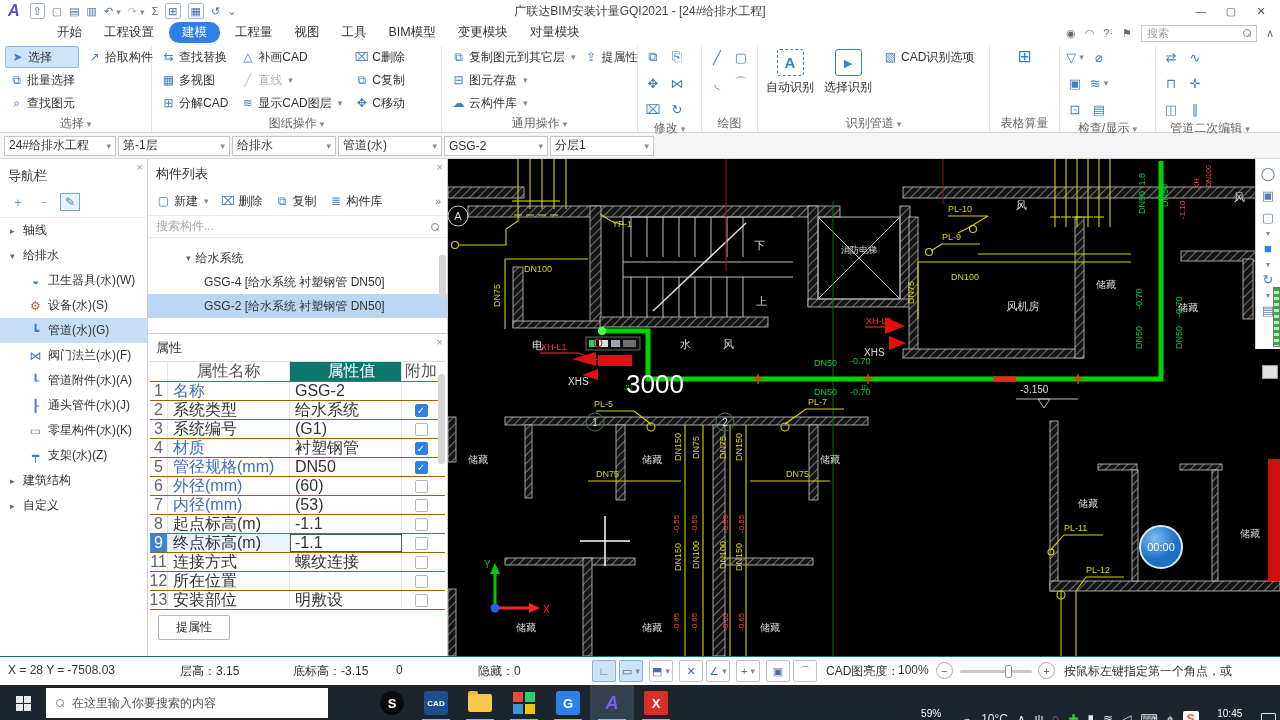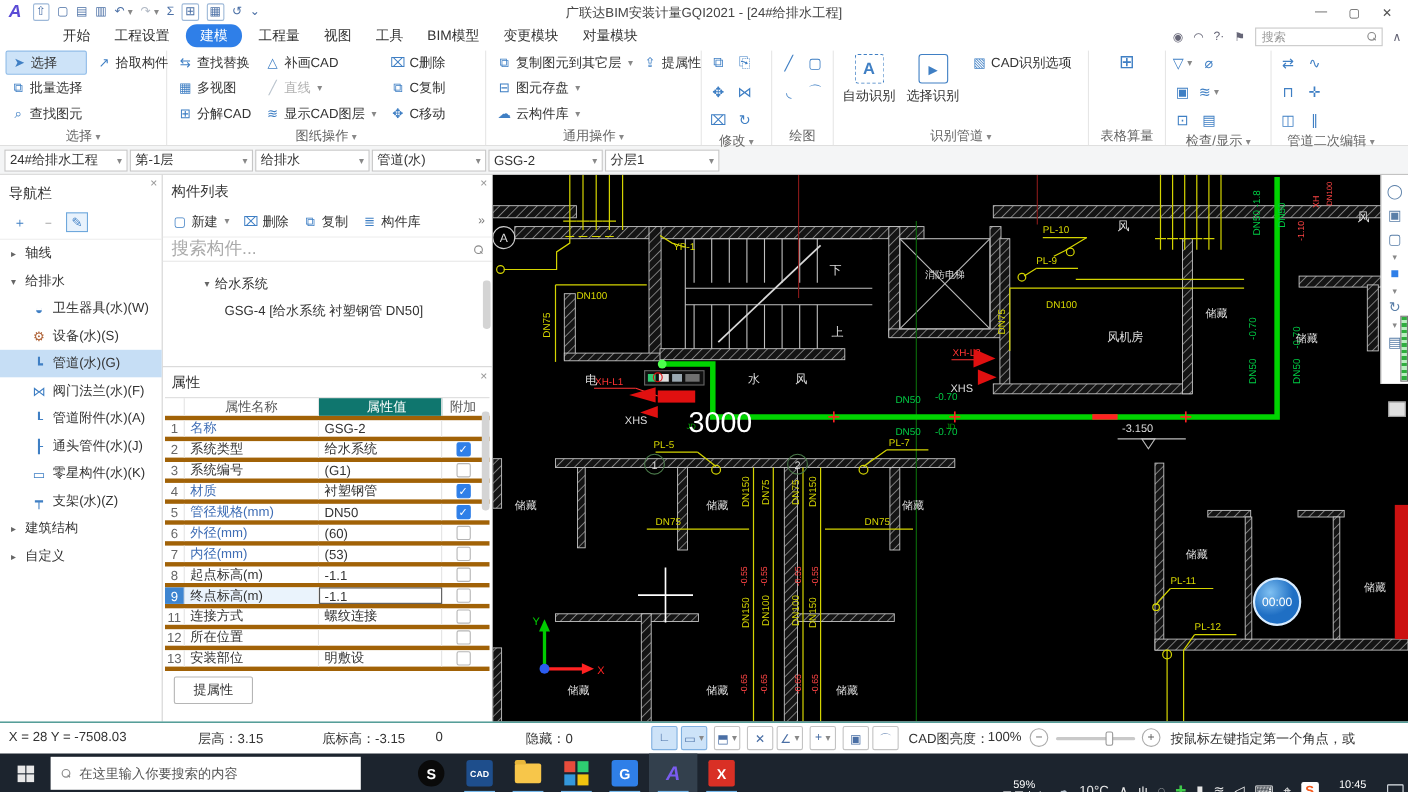--- a/index.html
+++ b/index.html
@@ -58,30 +58,30 @@
 .citem{height:25px;display:flex;align-items:center;padding-left:28px;gap:5px;font-size:12px;color:#333;white-space:nowrap}
 .citem .nic{color:#3f7fc4;font-size:12px;width:15px;text-align:center}
 .citem.sel{background:#c6def5}
 .nic.equip{color:#b0653a}
 .midcol{width:300px;border-right:1px solid #ccc;display:flex;flex-direction:column}
 .panel{position:relative;background:#fff}
 .comp{height:175px;border-bottom:1px solid #ccc}
 .ctools{display:flex;align-items:center;gap:8px;padding:3px 6px;border-bottom:1px solid #eee;position:relative}
 .ctools .rbtn{padding:0 2px}
 .more{position:absolute;right:6px;color:#777;font-size:11px}
-.csearch{height:22px;display:flex;align-items:center;justify-content:space-between;padding:0 8px;color:#aaa;border-bottom:1px solid #e8e8e8;font-size:16px}
+.csearch{height:22px;display:flex;align-items:center;justify-content:space-between;padding:0 8px;color:#aaa;border-bottom:1px solid #e8e8e8;font-size:12px}
 .cgroup{height:24px;display:flex;align-items:center;padding-left:38px;gap:5px;font-size:12px}
 .cgroup .car{font-size:9px;color:#666}
 .clitem{height:24px;display:flex;align-items:center;padding-left:56px;font-size:12px;white-space:nowrap}
 .clitem.sel{background:#b9d6f2}
 .vscroll{position:absolute;right:1px;width:7px;border-radius:3px;background:#d4d4d4}
 
 .props{height:322px}
 .ptable{margin:0 2px;border-top:1px solid #ddd}
-.phead,.prow{display:flex;height:20px;align-items:stretch;border-bottom:4px solid #a16207;font-size:12px}
+.phead,.prow{display:flex;height:20px;align-items:stretch;border-bottom:1px solid #a16207;font-size:16px}
 .prow{height:19px}
 .c-num{width:18px;display:flex;align-items:center;justify-content:center;color:#666;border-right:1px solid #e4e4e4;flex:none}
 .c-name{width:122px;display:flex;align-items:center;padding-left:5px;border-right:1px solid #e4e4e4;flex:none}
 .c-val{width:112px;display:flex;align-items:center;padding-left:5px;border-right:1px solid #e4e4e4;flex:none}
 .c-att{width:38px;display:flex;align-items:center;justify-content:center;flex:none}
 .phead .c-name,.phead .c-att{justify-content:center;padding-left:0;color:#555}
 .phead .c-val{background:#0f766e;color:#fff;justify-content:center;padding-left:12px}
 .bluek{color:#3e6db5}
 .prow.sel9 .c-num{background:#3d85d1;color:#fff}
 .prow.sel9 .c-name{background:#eaf3fc}
@@ -468,20 +468,21 @@
         <div class="csearch">
           <span>搜索构件...</span>
           <span class="mag"></span>
         </div>
         <div style="height:8px"></div>
         <div class="cgroup">
             <span class="car">▾</span>
             <span>给水系统</span>
           </div>
         <div class="clitem">GSG-4 [给水系统 衬塑钢管 DN50]</div>
+        <div class="clitem sel">GSG-2 [给水系统 衬塑钢管 DN50]</div>
         <div class="vscroll" style="top:96px;height:44px"></div>
       </div>
 
       <div class="panel props">
         <span class="pclose x-close"></span>
         <div class="ptitle" style="padding:5px 8px 4px">属性</div>
         <div class="ptable">
           <div class="phead">
             <div class="c-num"></div>
             <div class="c-name">属性名称</div>

